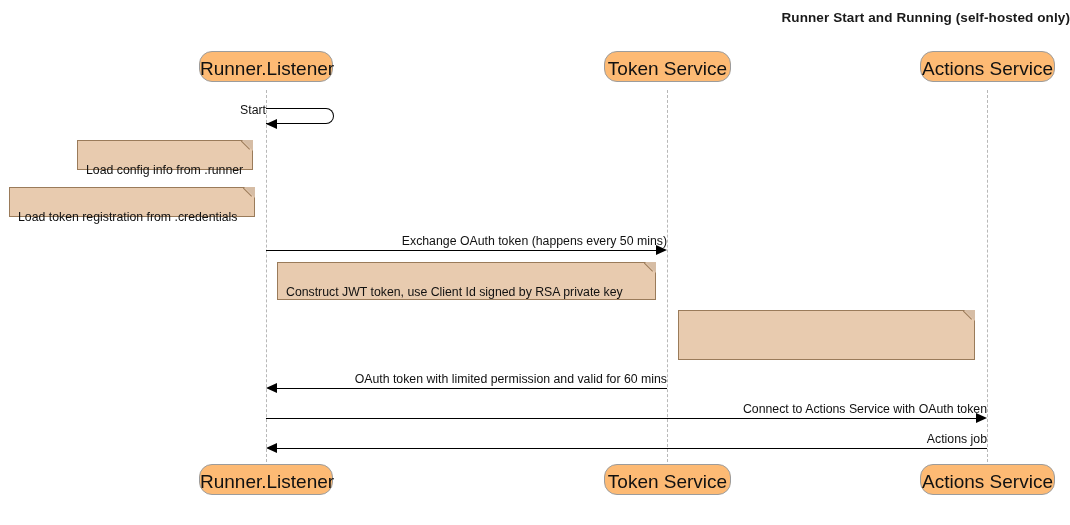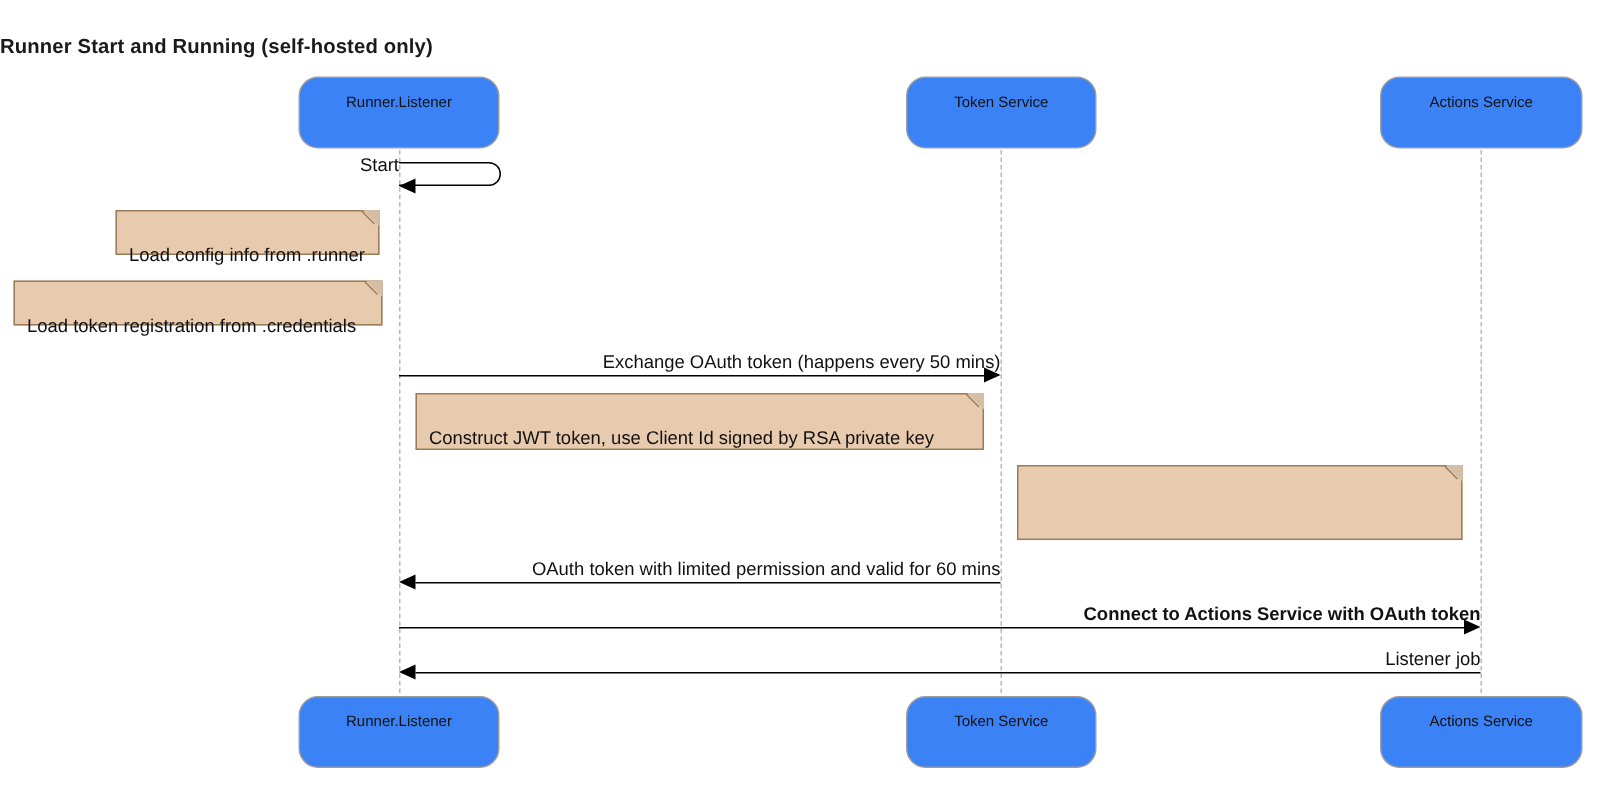--- a/index.html
+++ b/index.html
@@ -18,48 +18,47 @@
     background: #ffffff;
     overflow: hidden;
   }
 
   
   .diagram-title {
     position: absolute;
     left: 0;
     top: 10px;
     width: 1070px;
-    text-align: left;
+    text-align: right;
     font-size: 13.5px;
     font-weight: bold;
     color: #1a1a1a;
     letter-spacing: 0.1px;
-    margin-top: 13px;
   }
 
   
   .lifeline {
     position: absolute;
     width: 0;
     border-left: 1px dashed #b8b8b8;
     top: 90px;
     height: 372px;
   }
 
   
   .participant {
     position: absolute;
     box-sizing: border-box;
-    background: #3b82f6;
+    background: #fdba74;
     border: 1px solid #9c9c9c;
     border-radius: 13px;
-    height: 48px;
+    height: 31px;
     line-height: 34px;
     text-align: center;
-    font-size: 10px;
+    font-size: 19px;
     color: #111111;
     white-space: nowrap;
   }
 
   
   .note {
     position: absolute;
     box-sizing: border-box;
     background: #e8cbaf;
     border: 1px solid #9a7b5a;
@@ -184,21 +183,21 @@
 
   <div class="note" style="left:678px; top:310px; width:297px; height:50px;">
     <span class="fold"></span>
     <span class="fold-diag"></span>
   </div>
 
   <div class="msg-label" style="left:266px; top:372px; width:401px;">OAuth token with limited permission and valid for 60 mins</div>
   <div class="msg-line" style="left:277px; top:388px; width:390px;"></div>
   <div class="arrow-head arrow-left" style="left:266px; top:383px;"></div>
 
-  <div class="msg-label" style="left:266px; top:402px; width:721px;font-weight:bold;">Connect to Actions Service with OAuth token</div>
+  <div class="msg-label" style="left:266px; top:402px; width:721px;">Connect to Actions Service with OAuth token</div>
   <div class="msg-line" style="left:266px; top:418px; width:710px;"></div>
   <div class="arrow-head arrow-right" style="left:976px; top:413px;"></div>
 
-  <div class="msg-label" style="left:266px; top:432px; width:721px;">Listener job</div>
+  <div class="msg-label" style="left:266px; top:432px; width:721px;">Actions job</div>
   <div class="msg-line" style="left:277px; top:448px; width:710px;"></div>
   <div class="arrow-head arrow-left" style="left:266px; top:443px;"></div>
 
 </div>
 
 </body></html>

